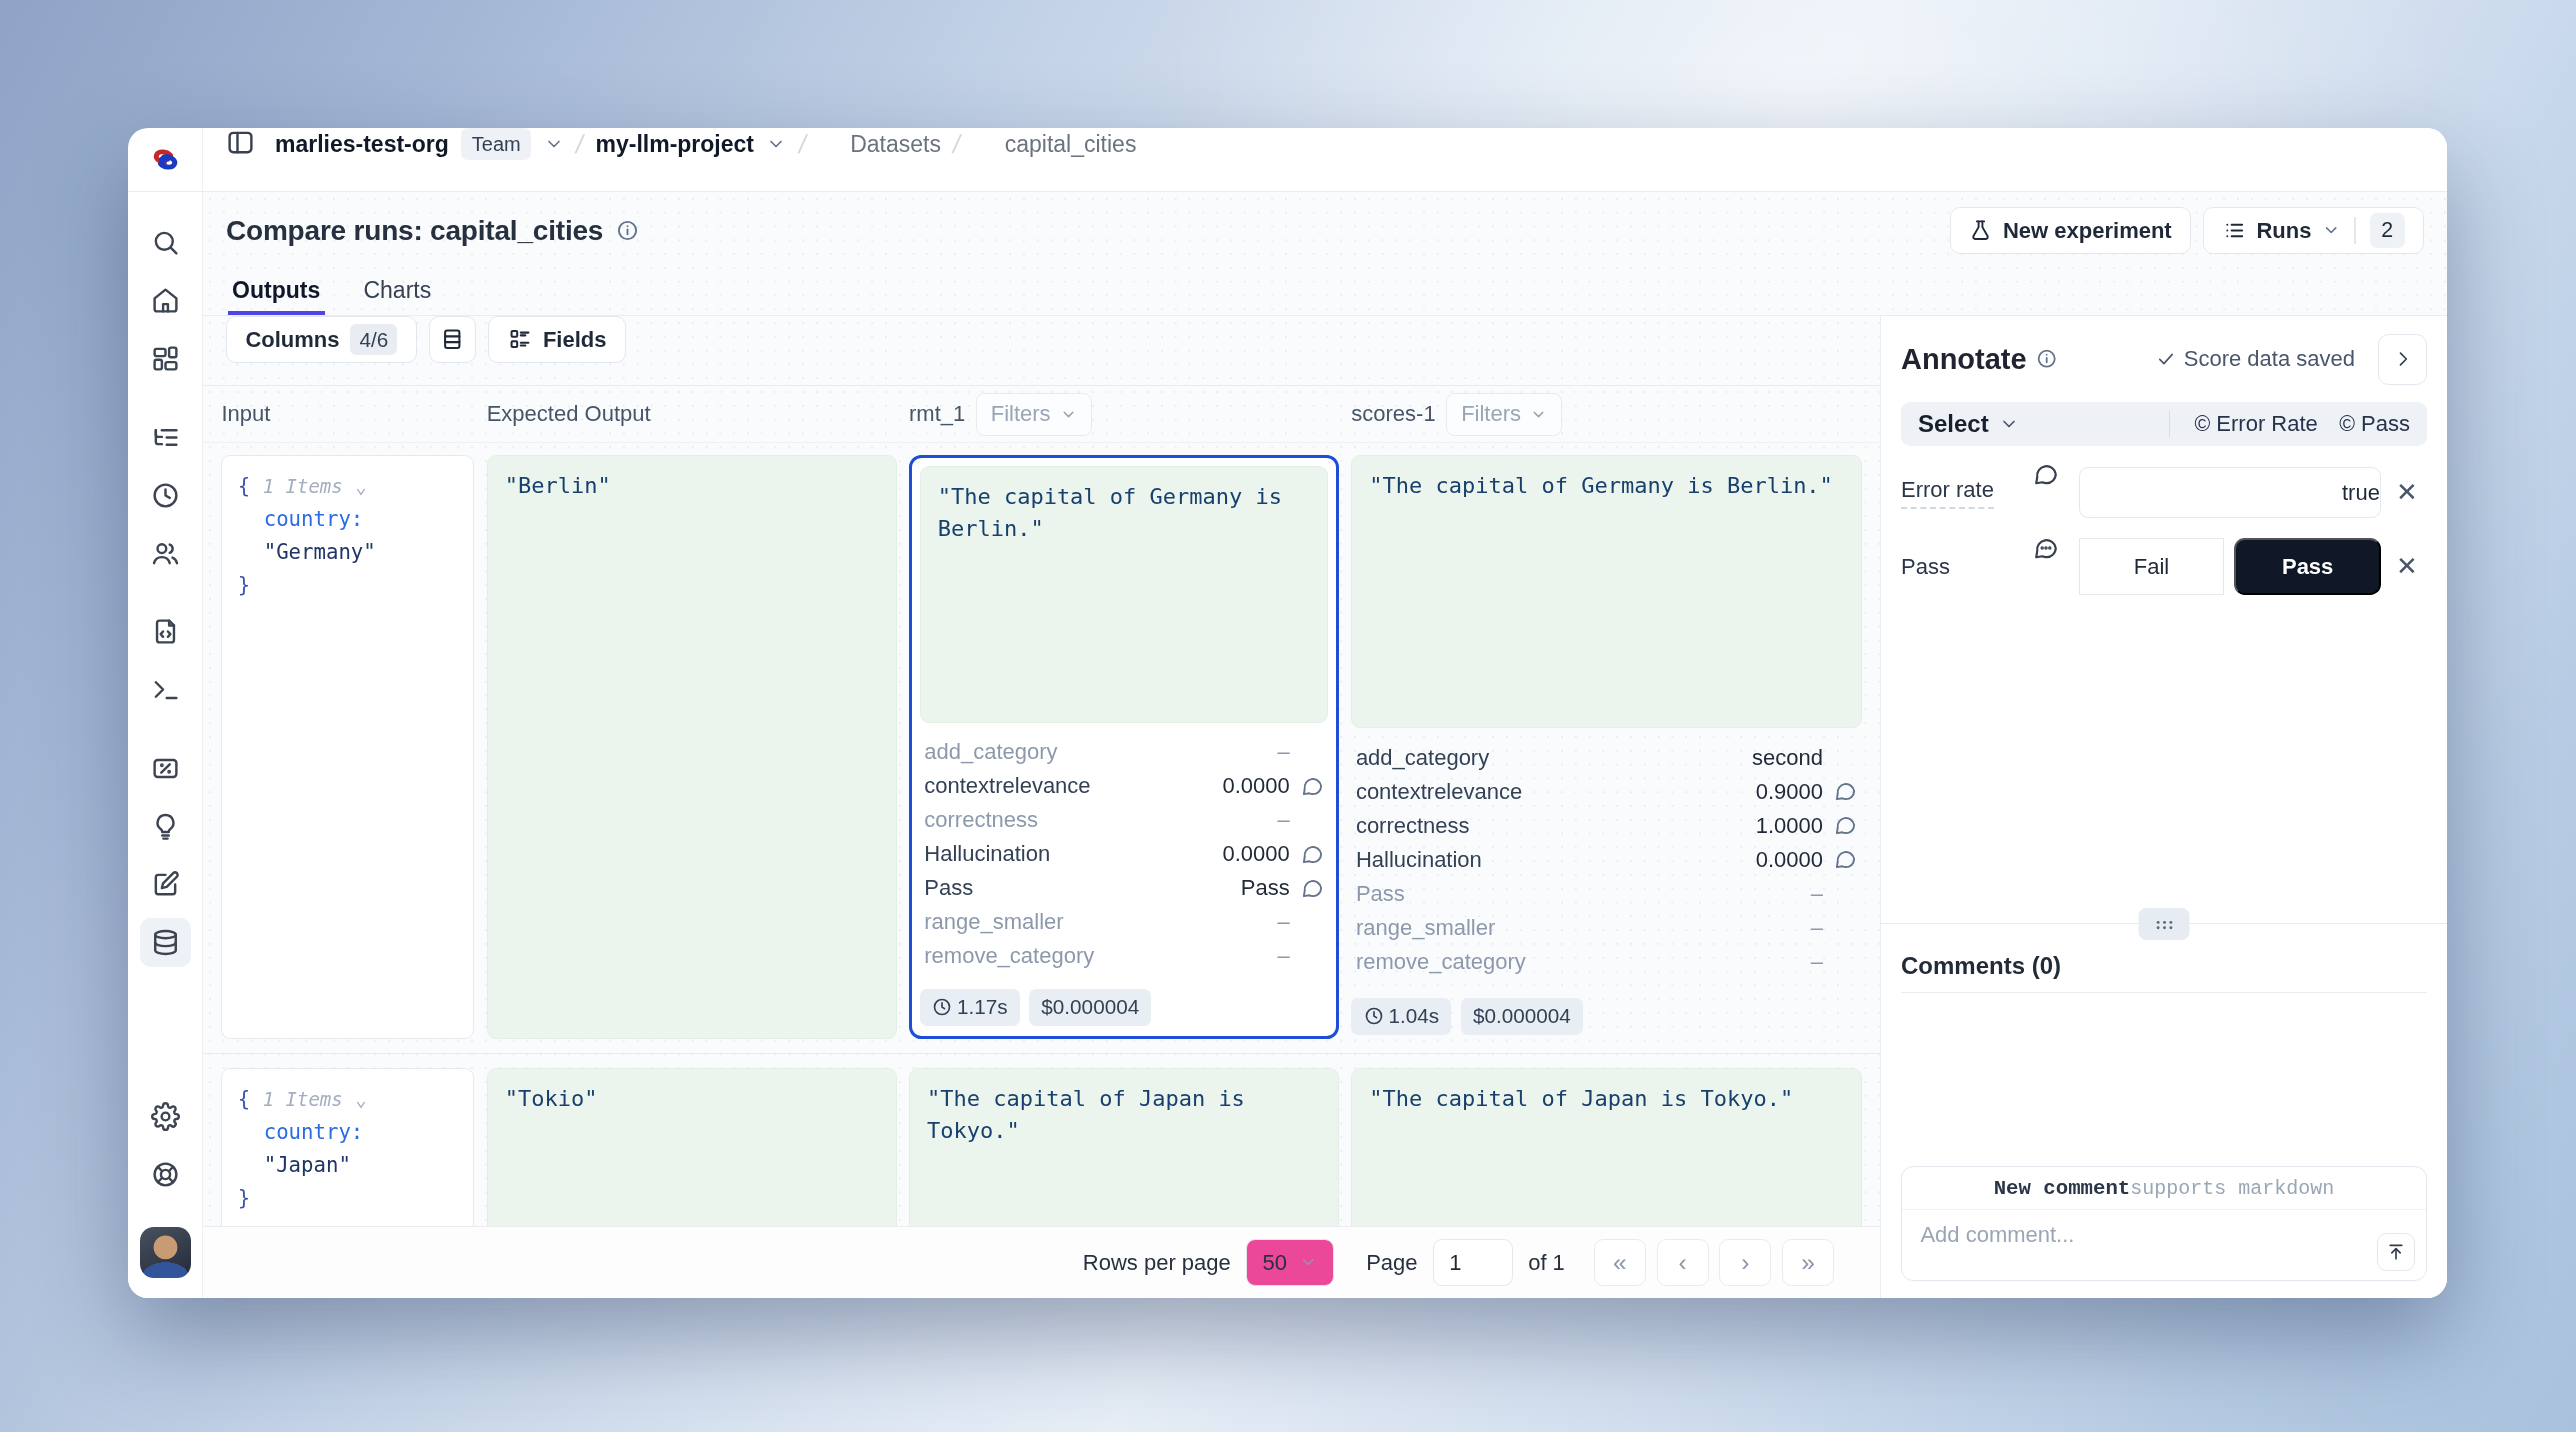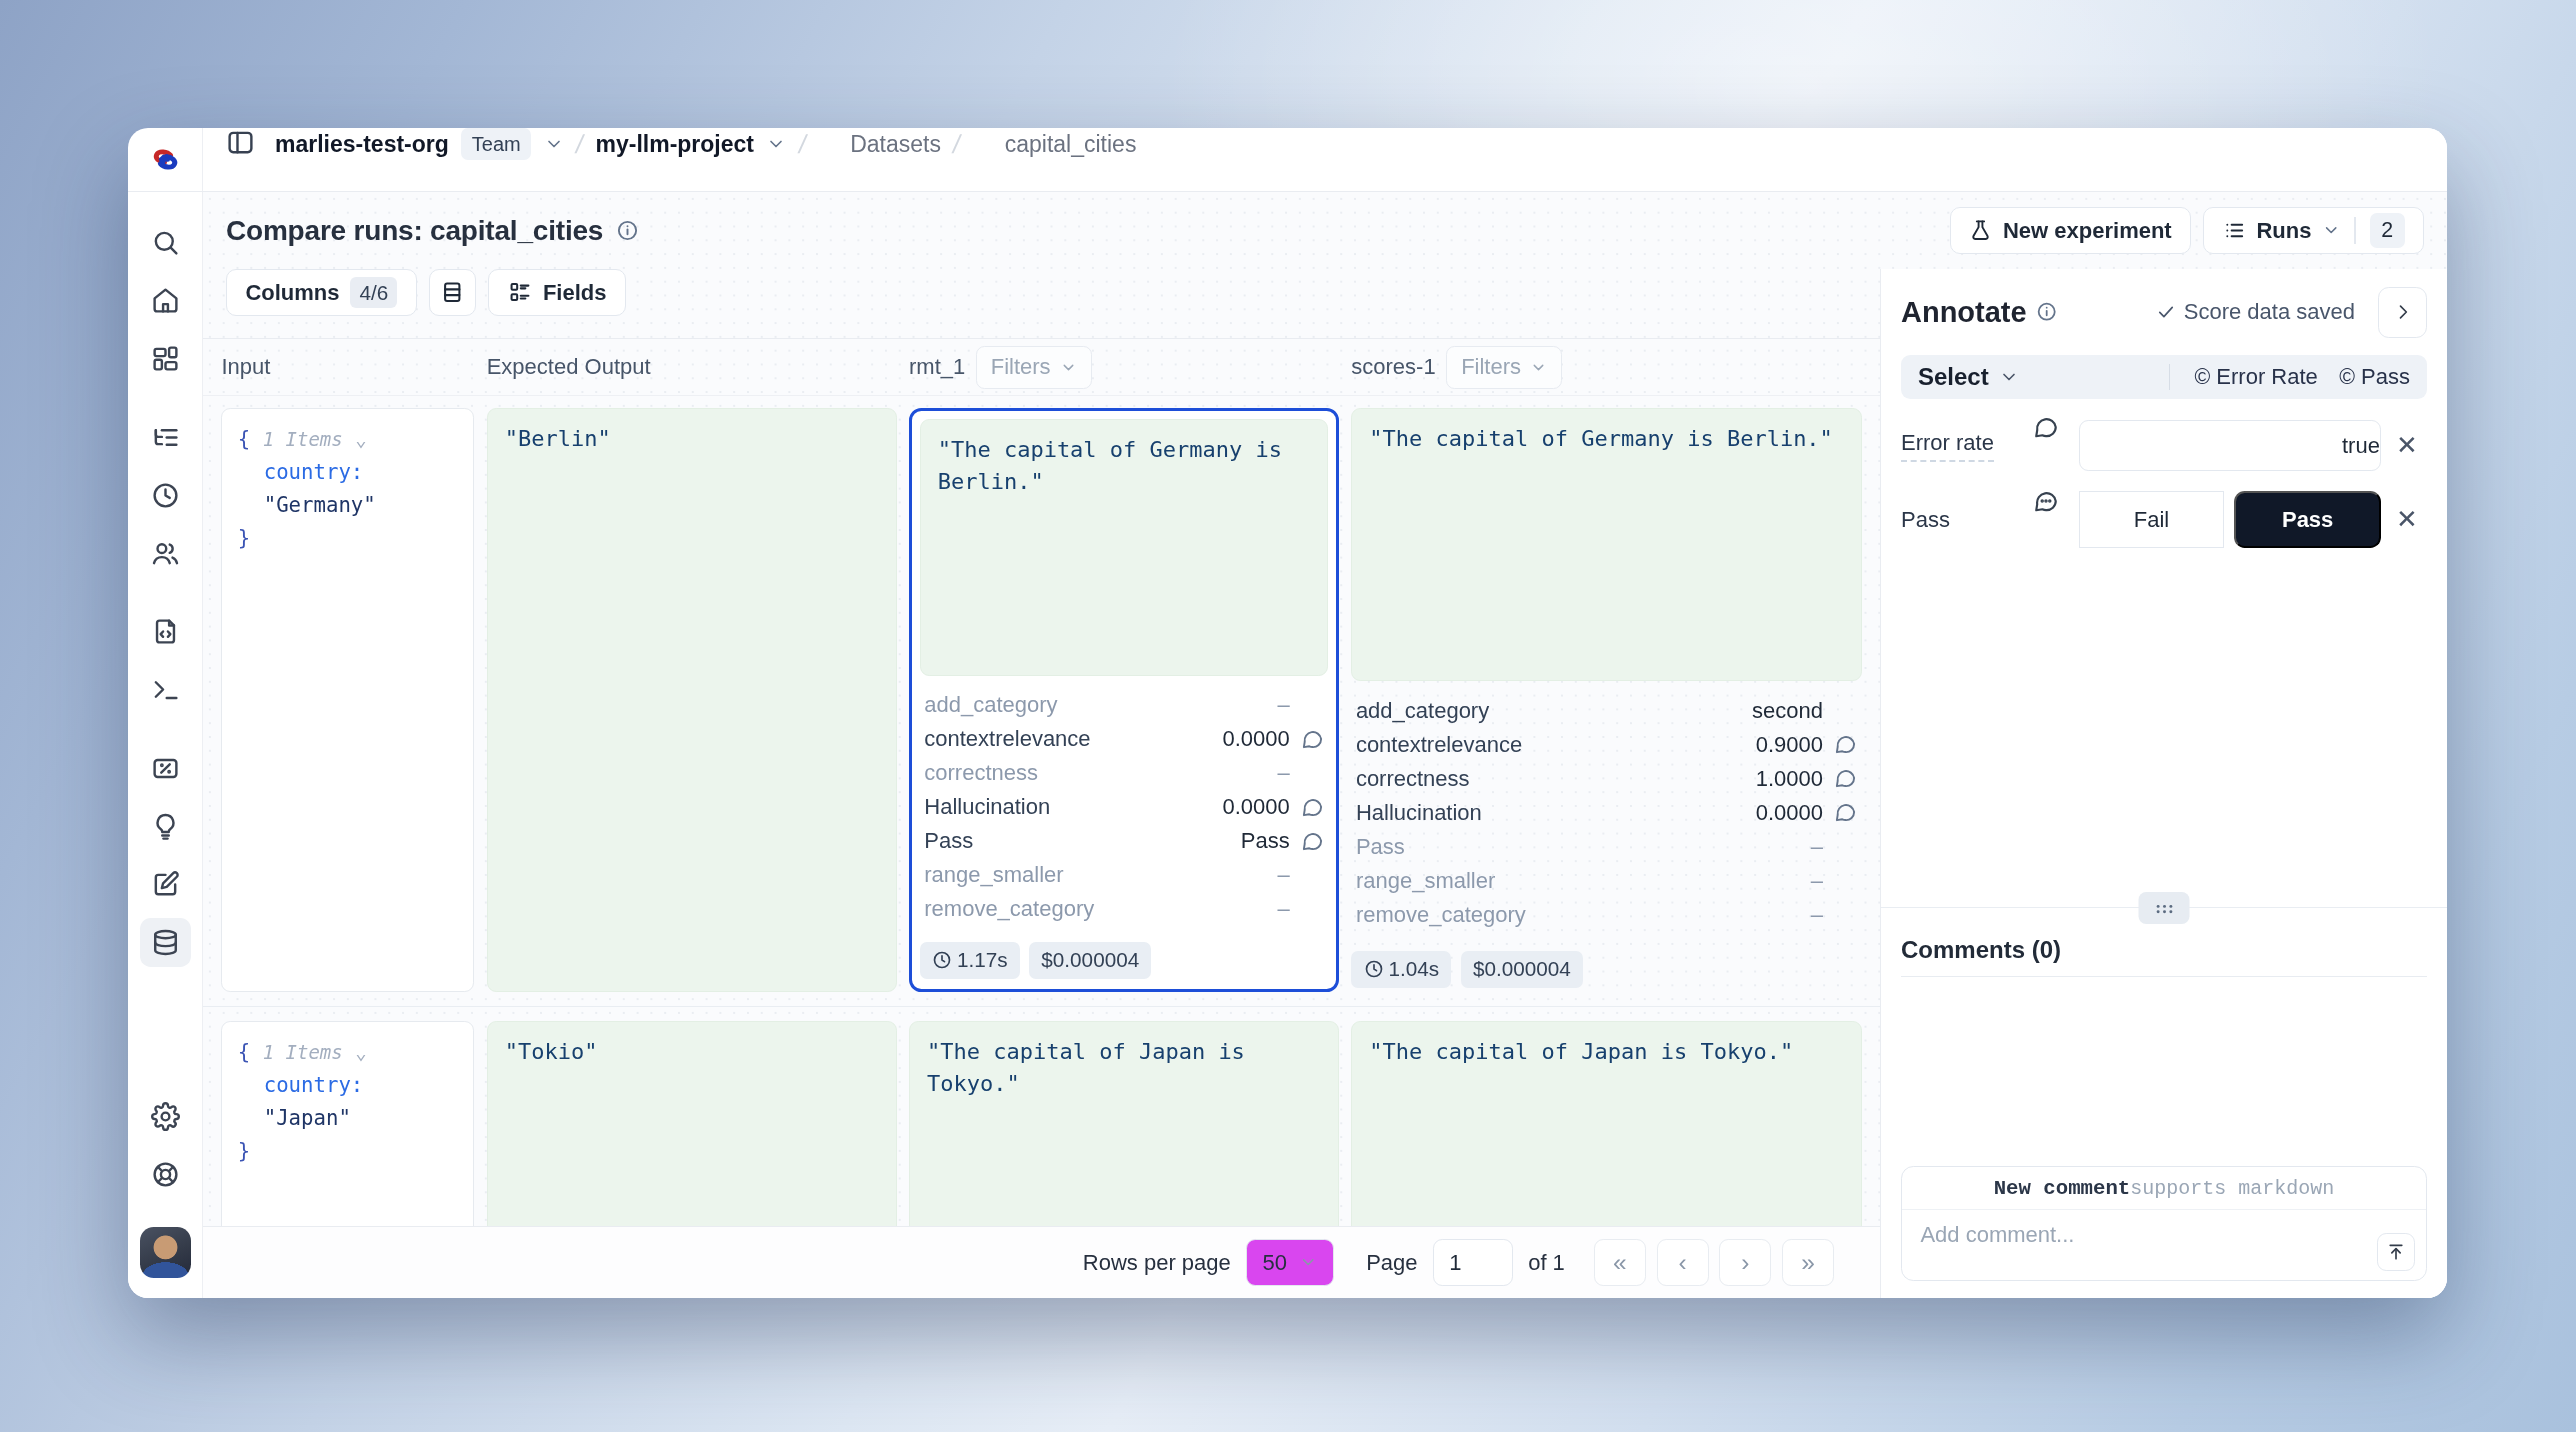--- a/index.html
+++ b/index.html
@@ -102,21 +102,21 @@
   .mlabel{ flex:1; color:#334155; }
   .mrow.mut .mlabel{ color:#8c99ac; }
   .mval{ color:#1f2937; }
   .mval.vdash{ color:#8c99ac; }
   .mico{ width:34px; display:flex; justify-content:flex-end; color:#64748b; }
 
   .badges{ margin-top:auto; display:flex; gap:9.2px; padding:6.1px 0 4.6px; flex-shrink:0; }
   .chip{ background:#e9eef4; border-radius:6.9px; height:37px; display:flex; align-items:center; gap:5px; padding:0 12.3px; font-size:20.7px; color:#334155; }
 
   .pagination{ height:72px; flex-shrink:0; border-top:1.5px solid #e9ecf1; background:#fdfdfe; display:flex; align-items:center; justify-content:flex-end; padding-right:46px; gap:15.3px; font-size:22px; color:#27303f; }
-  .pgsel{ height:47px; border:1.5px solid #e3e8ef; border-radius:9.2px; background:#d946ef; display:flex; align-items:center; gap:12.3px; padding:0 15.3px; cursor:pointer; }
+  .pgsel{ height:47px; border:1.5px solid #e3e8ef; border-radius:9.2px; background:#ec4899; display:flex; align-items:center; gap:12.3px; padding:0 15.3px; cursor:pointer; }
   .pg-input{ width:80px; height:47px; border:1.5px solid #e3e8ef; border-radius:9.2px; background:#fff; padding:0 15.3px; font-size:22px; color:#1f2937; font-family:inherit; }
   .pg-nav{ display:flex; gap:10.7px; margin-left:13.8px; }
   .pg-btn{ width:52px; height:47px; border:1.5px solid #e8ecf1; border-radius:9.2px; background:#fff; color:#8a97a8; display:flex; align-items:center; justify-content:center; font-size:24.5px; cursor:pointer; }
 
   
   .annotate{ width:567px; flex-shrink:0; border-left:1.5px solid #e9ecf1; background:#fff; display:flex; flex-direction:column; min-height:0; padding:0 20px; }
   .ann-h{ height:86px; flex-shrink:0; display:flex; align-items:center; gap:9.2px; }
   .ann-title{ font-size:29px; font-weight:700; color:#1f2430; }
   .saved{ margin-left:auto; display:flex; align-items:center; gap:7.7px; font-size:22px; color:#49566b; }
   .chev-btn{ width:49px; height:51px; margin-left:13.8px; border:1.5px solid #e3e8ef; border-radius:10.7px; background:#fff; display:flex; align-items:center; justify-content:center; color:#333c4a; cursor:pointer; }
@@ -349,20 +349,24 @@
                   <svg class="icn" width="18.4" height="18.4" viewBox="0 0 24 24">
                     <path d="m6 9 6 6 6-6"></path>
                   </svg>
                 </span>
               <span class="btn-div"></span>
               <span class="sub-badge">2</span>
             </button>
           </div>
         </div>
 
+        <div class="tabs-row">
+          <span class="tab active">Outputs</span>
+          <span class="tab">Charts</span>
+        </div>
 
         <div class="main-split">
 
           <div class="table-col">
 
             <div class="toolbar-row">
               <button class="btn">
                 <span>Columns</span>
                 <span class="tb-badge">4/6</span>
               </button>

